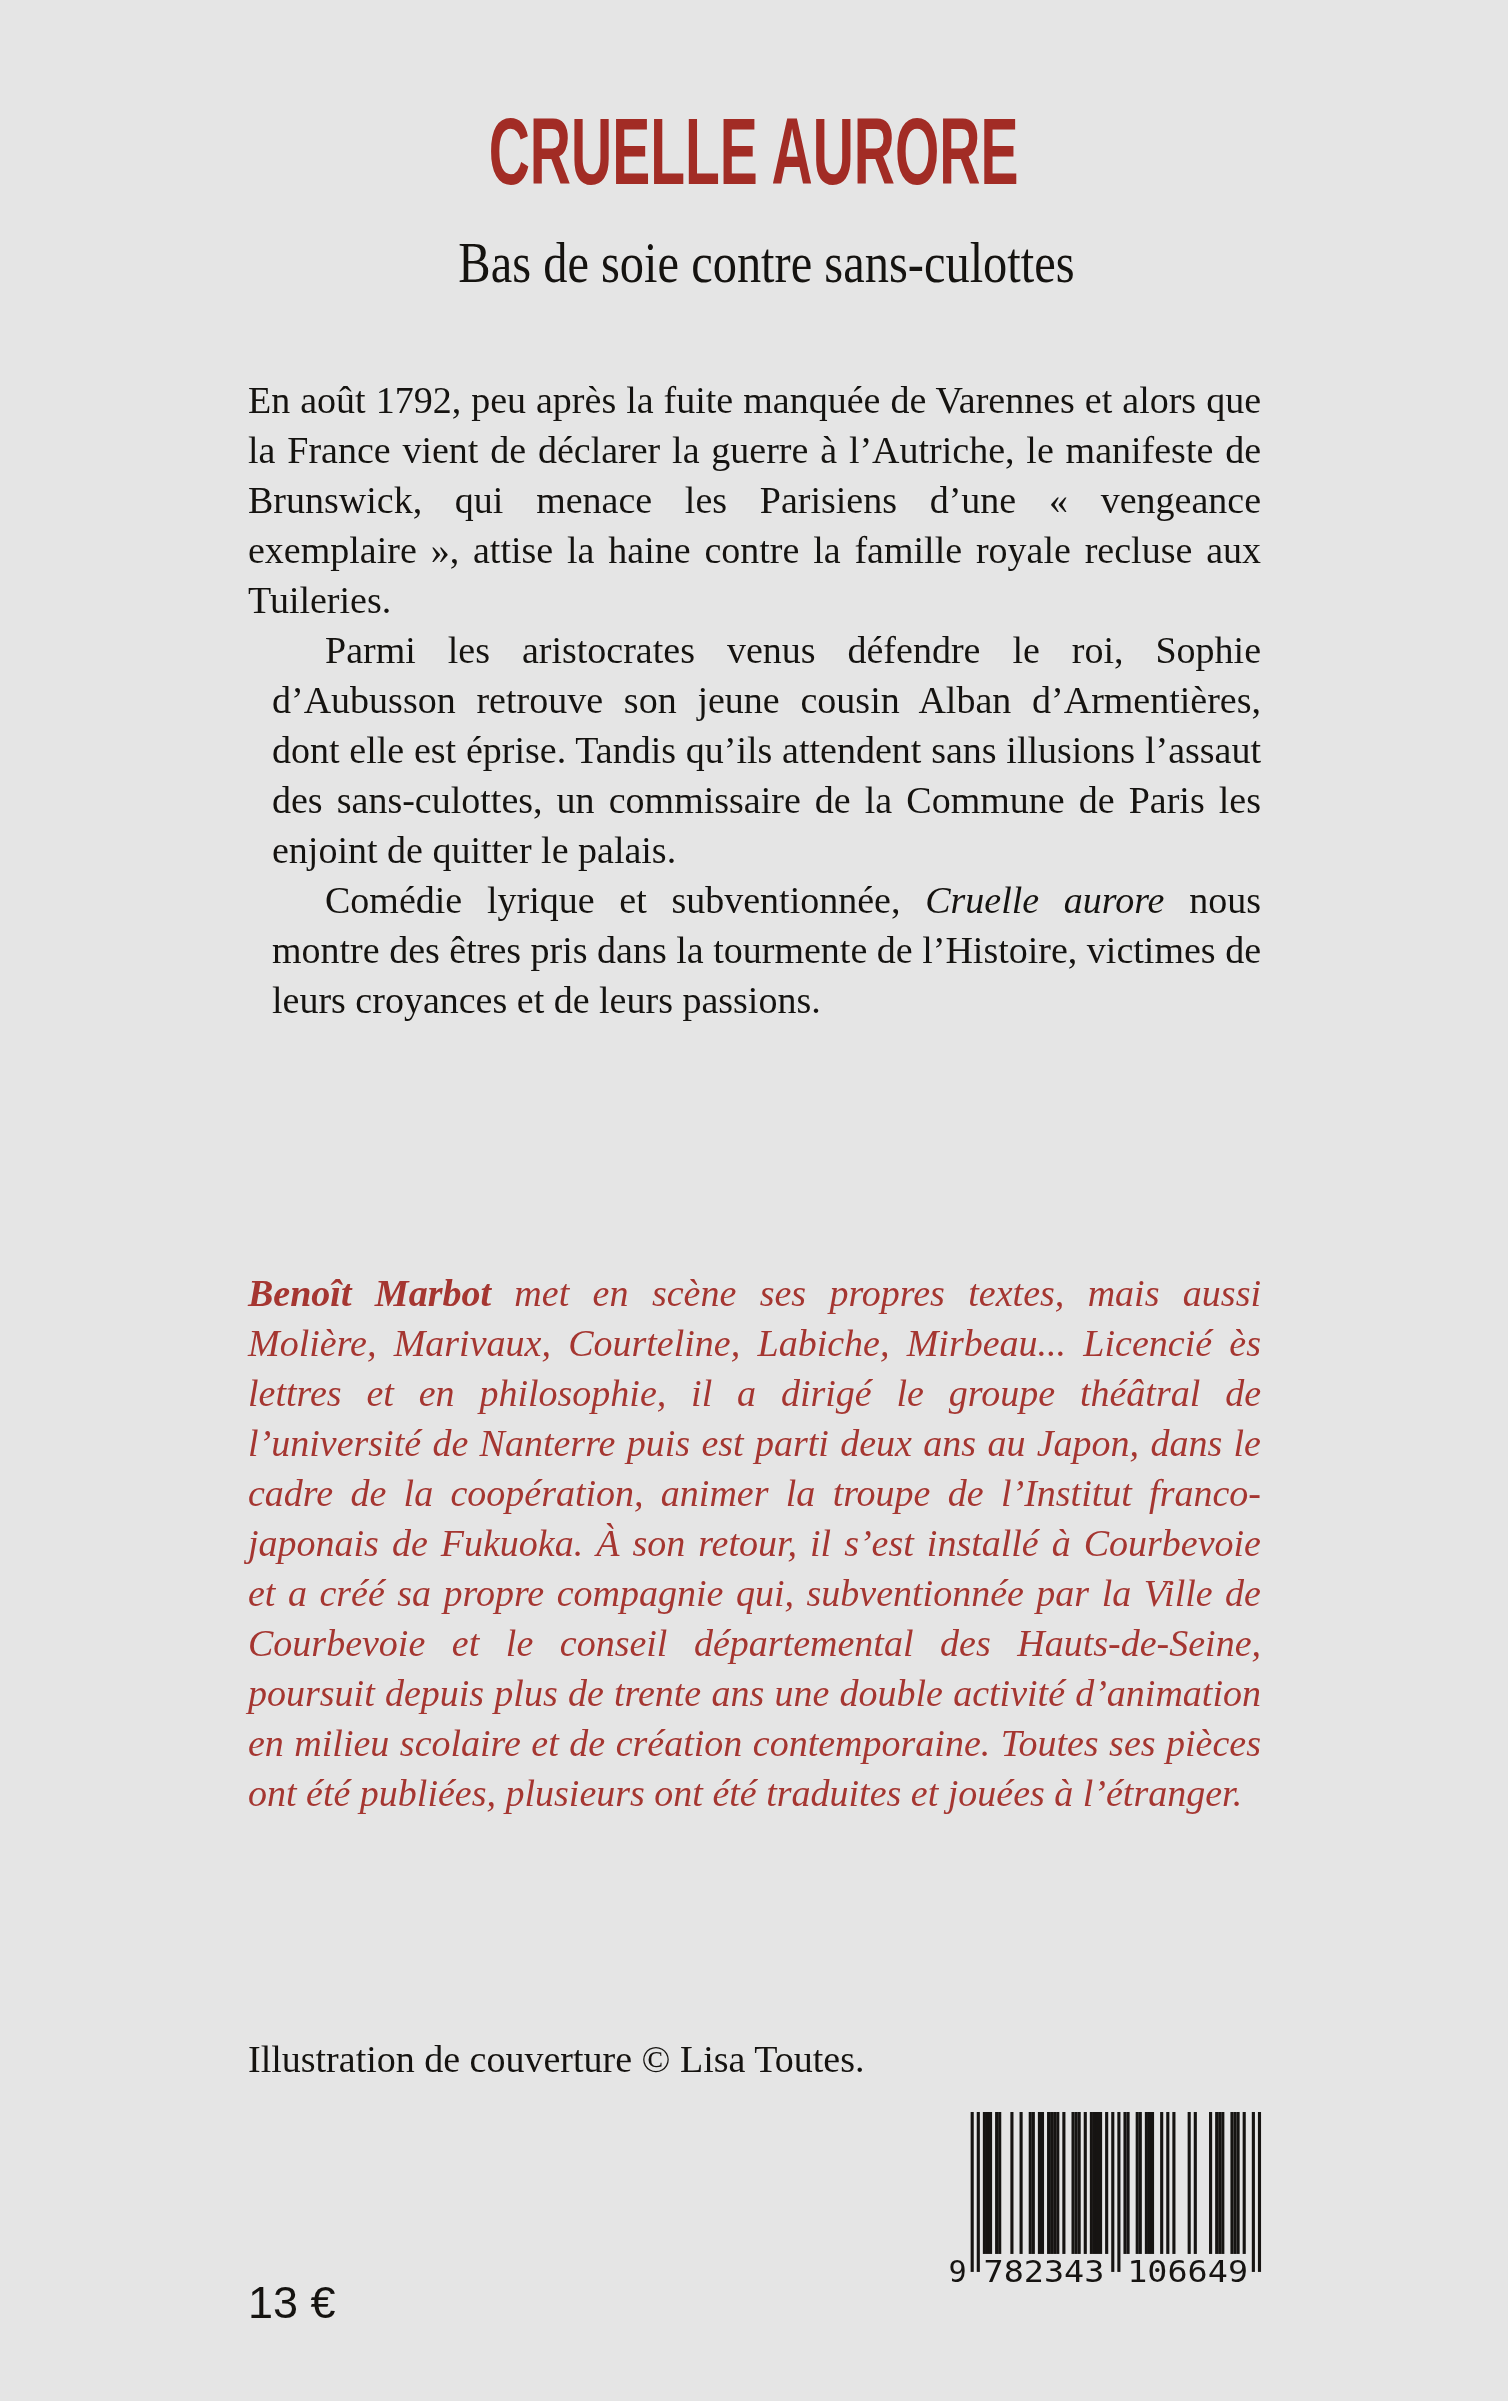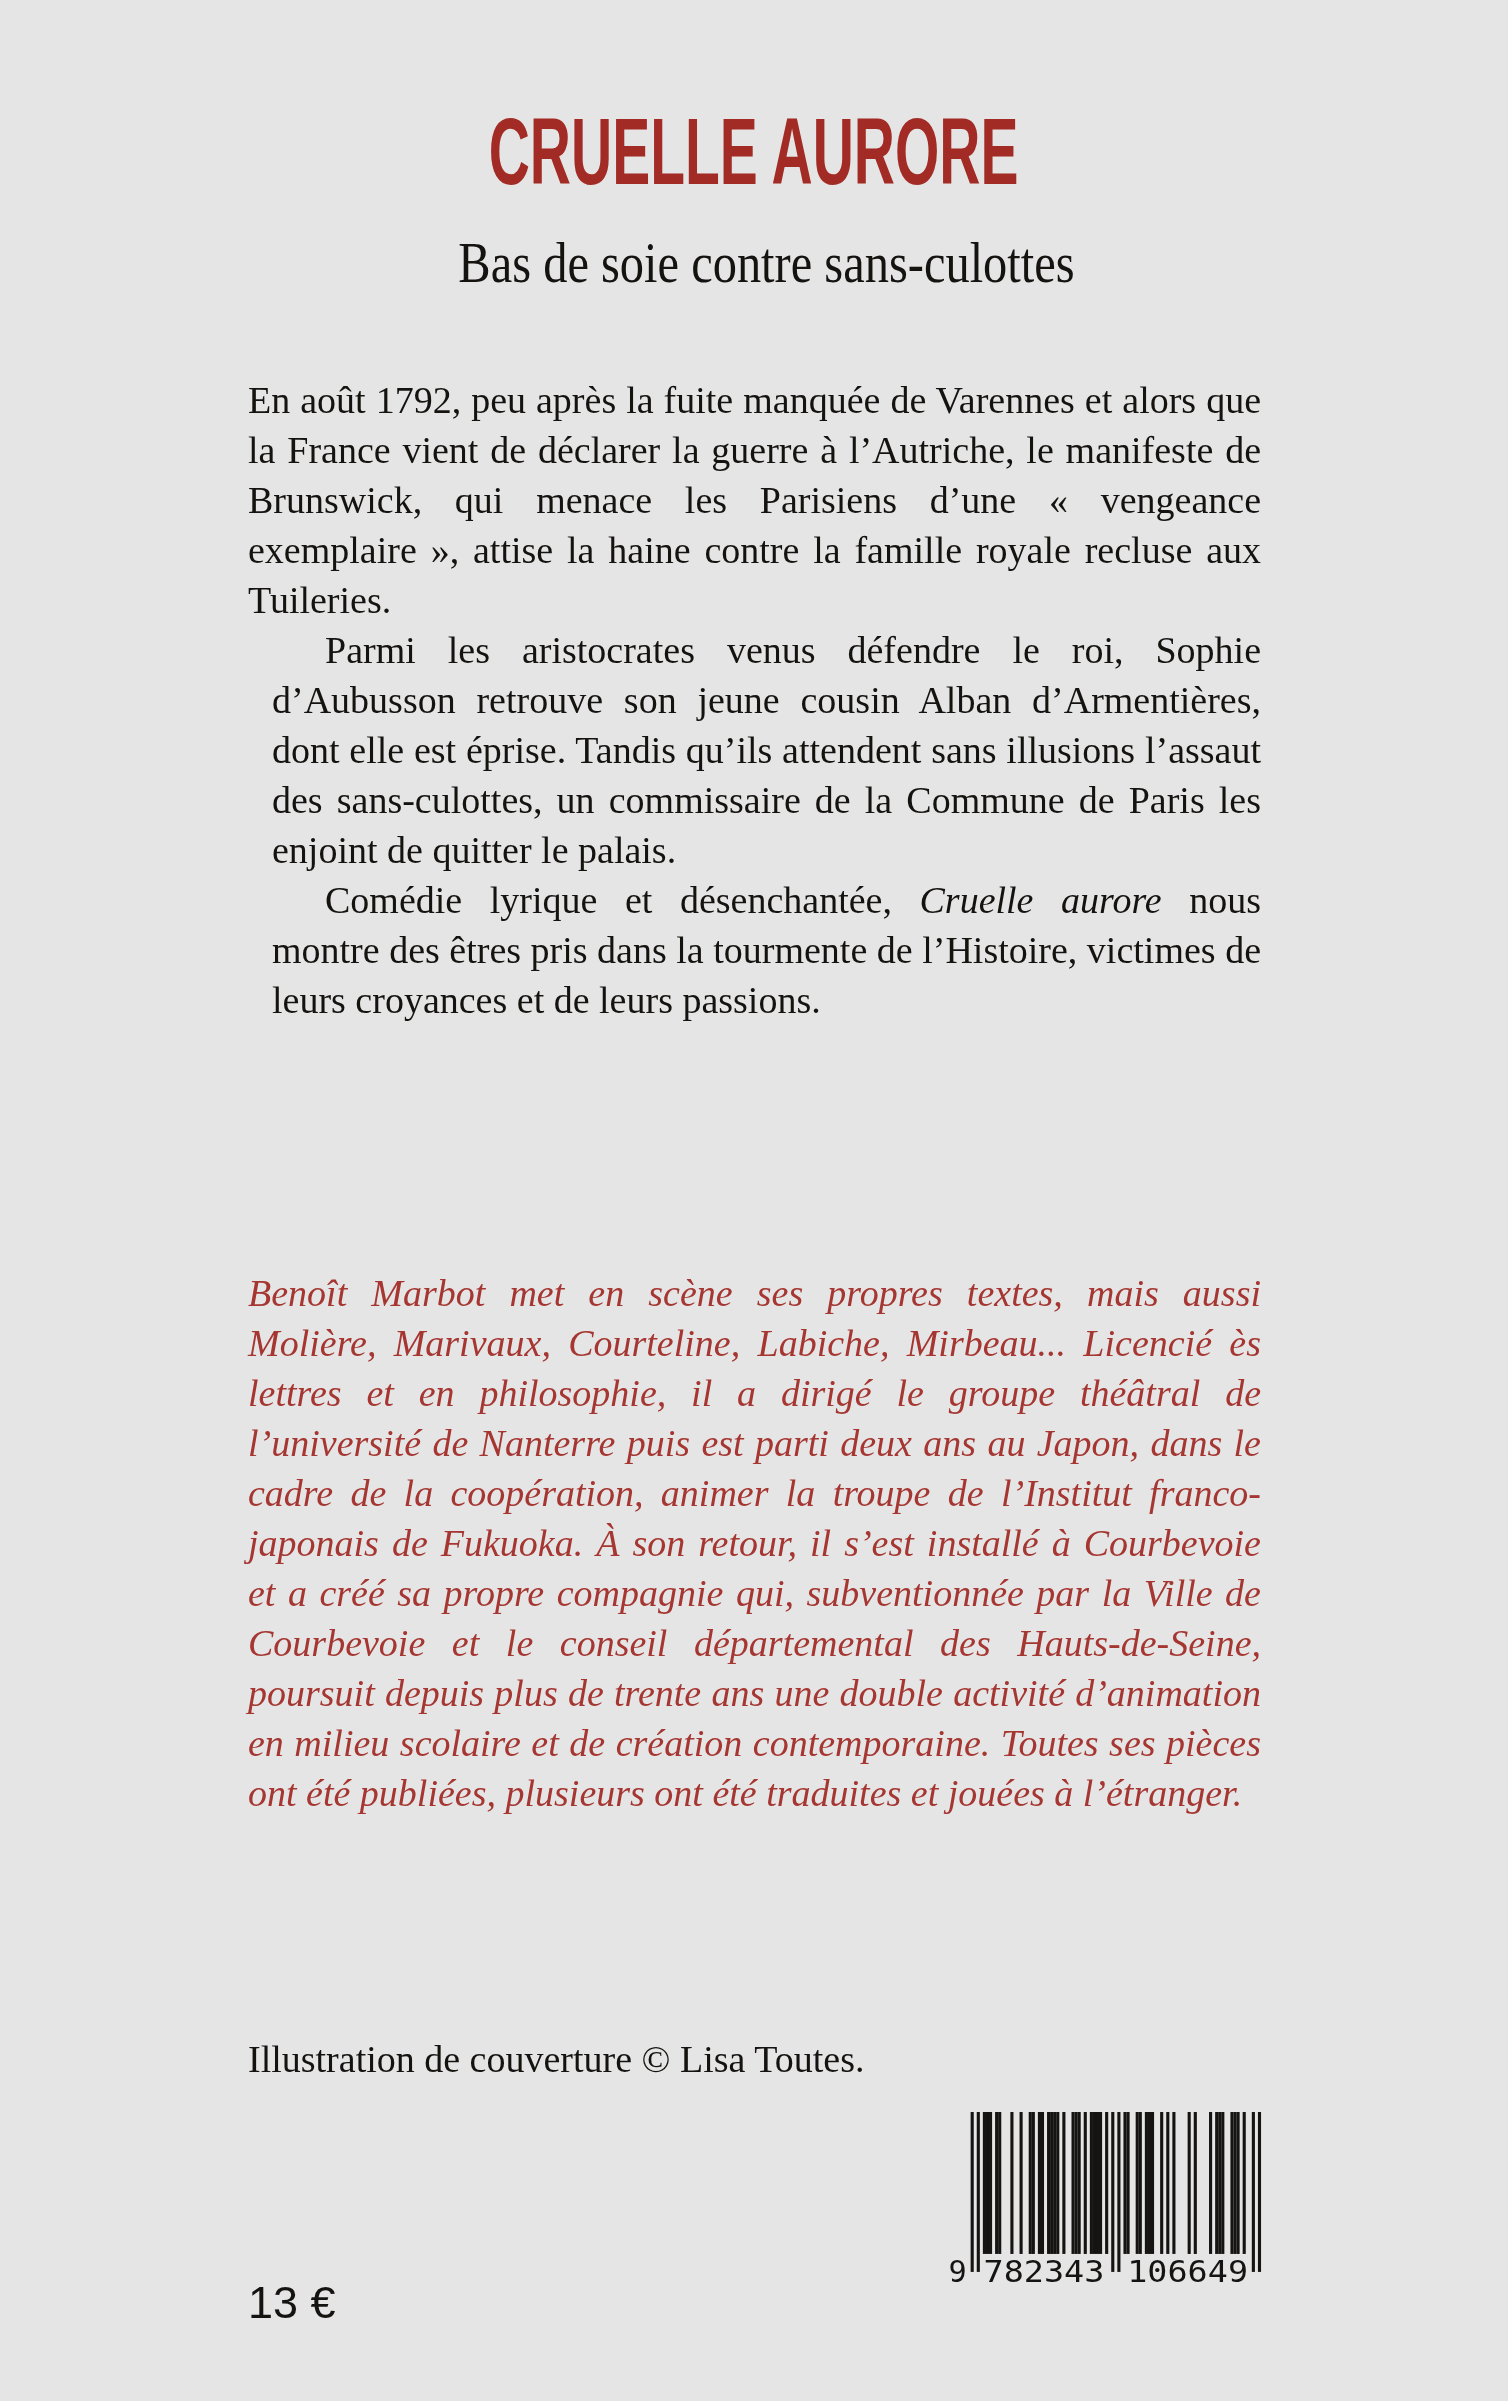--- a/index.html
+++ b/index.html
@@ -45,21 +45,21 @@
   .synopsis p{margin:0;}
   .synopsis p.indent{text-indent:53px;margin-left:24px;}
   .bio{
     position:absolute;left:248px;top:1268px;width:1013px;
     font-size:38px;line-height:50px;
     font-style:italic;
     color:var(--bio-red,#a53631);
     text-align:justify;
   }
   .bio p{margin:0;}
-  .bio .author{font-weight:400;font-style:italic;}
+  .bio .author{font-weight:700;font-style:italic;}
   .credit{
     position:absolute;left:248px;top:2037px;
     font-size:38px;line-height:1.2;
   }
   .isbn{
     position:absolute;left:248px;top:2182px;
     font-size:38px;line-height:1.2;
   }
   .price{
     position:absolute;left:248px;top:2232px;
@@ -86,21 +86,21 @@
     <span class="title-text">CRUELLE AURORE</span>
   </div>
 
   <div class="subtitle-wrap">
     <span class="subtitle-text">Bas de soie contre sans-culottes</span>
   </div>
 
   <section class="synopsis">
     <p>En août 1792, peu après la fuite manquée de Varennes et alors que la France vient de déclarer la guerre à l’Autriche, le manifeste de Brunswick, qui menace les Parisiens d’une «&nbsp;vengeance exemplaire&nbsp;», attise la haine contre la famille royale recluse aux Tuileries.</p>
     <p class="indent">Parmi les aristocrates venus défendre le roi, Sophie d’Aubusson retrouve son jeune cousin Alban d’Armentières, dont elle est éprise. Tandis qu’ils attendent sans illusions l’assaut des sans-culottes, un commissaire de la Commune de Paris les enjoint de quitter le palais.</p>
-    <p class="indent"><span>Comédie lyrique et désenchantée, </span><i>Cruelle aurore</i><span> nous montre des êtres pris dans la tourmente de l’Histoire, victimes de leurs croyances et de leurs passions.</span></p>
+    <p class="indent"><span>Comédie lyrique et subventionnée, </span><i>Cruelle aurore</i><span> nous montre des êtres pris dans la tourmente de l’Histoire, victimes de leurs croyances et de leurs passions.</span></p>
   </section>
 
   <section class="bio">
     <p><b class="author">Benoît Marbot</b><span> met en scène ses propres textes, mais aussi Molière, Marivaux, Courteline, Labiche, Mirbeau... Licencié ès lettres et en philosophie, il a dirigé le groupe théâtral de l’université de Nanterre puis est parti deux ans au Japon, dans le cadre de la coopération, animer la troupe de l’Institut franco-japonais de Fukuoka. À son retour, il s’est installé à Courbevoie et a créé sa propre compagnie qui, subventionnée par la Ville de Courbevoie et le conseil départemental des Hauts-de-Seine, poursuit depuis plus de trente ans une double activité d’animation en milieu scolaire et de création contemporaine. Toutes ses pièces ont été publiées, plusieurs ont été traduites et jouées à l’étranger.</span></p>
   </section>
 
   <div class="credit">Illustration de couverture © Lisa Toutes.</div>
 
 
   <div class="price">13&nbsp;€</div>

